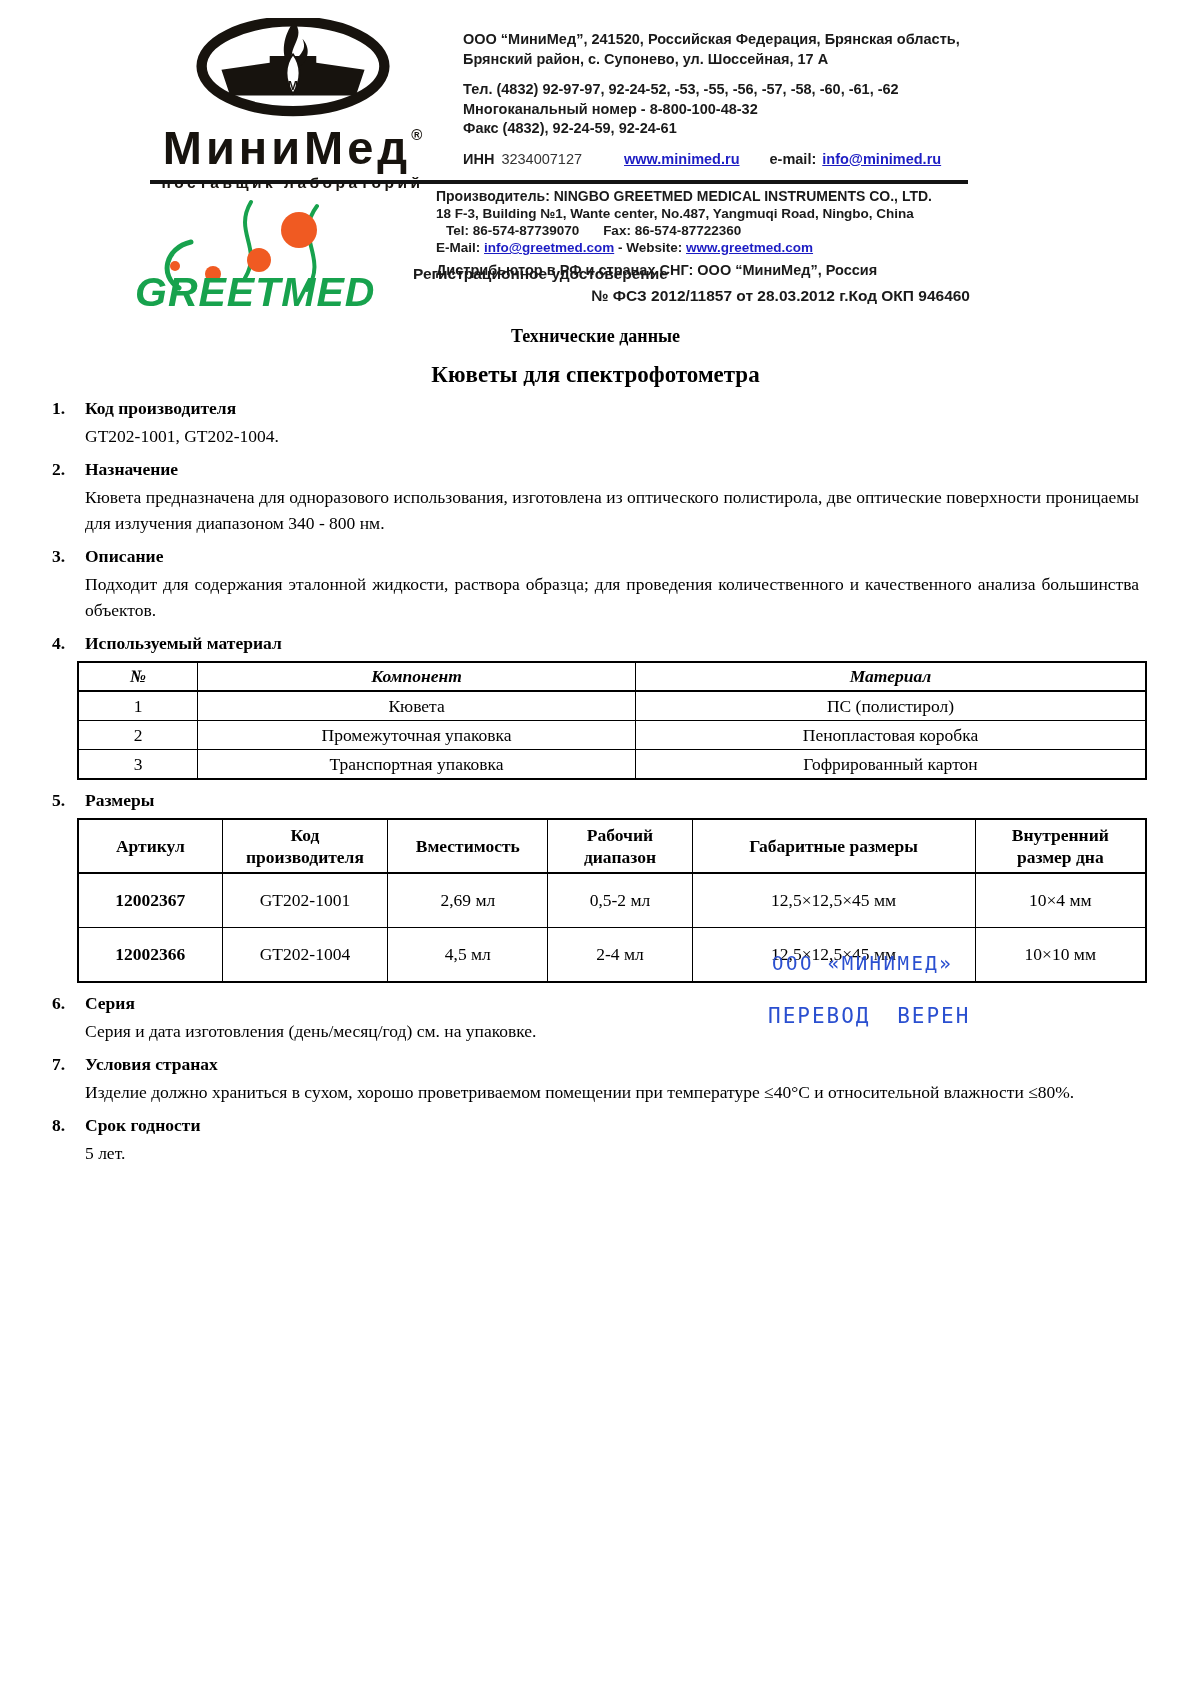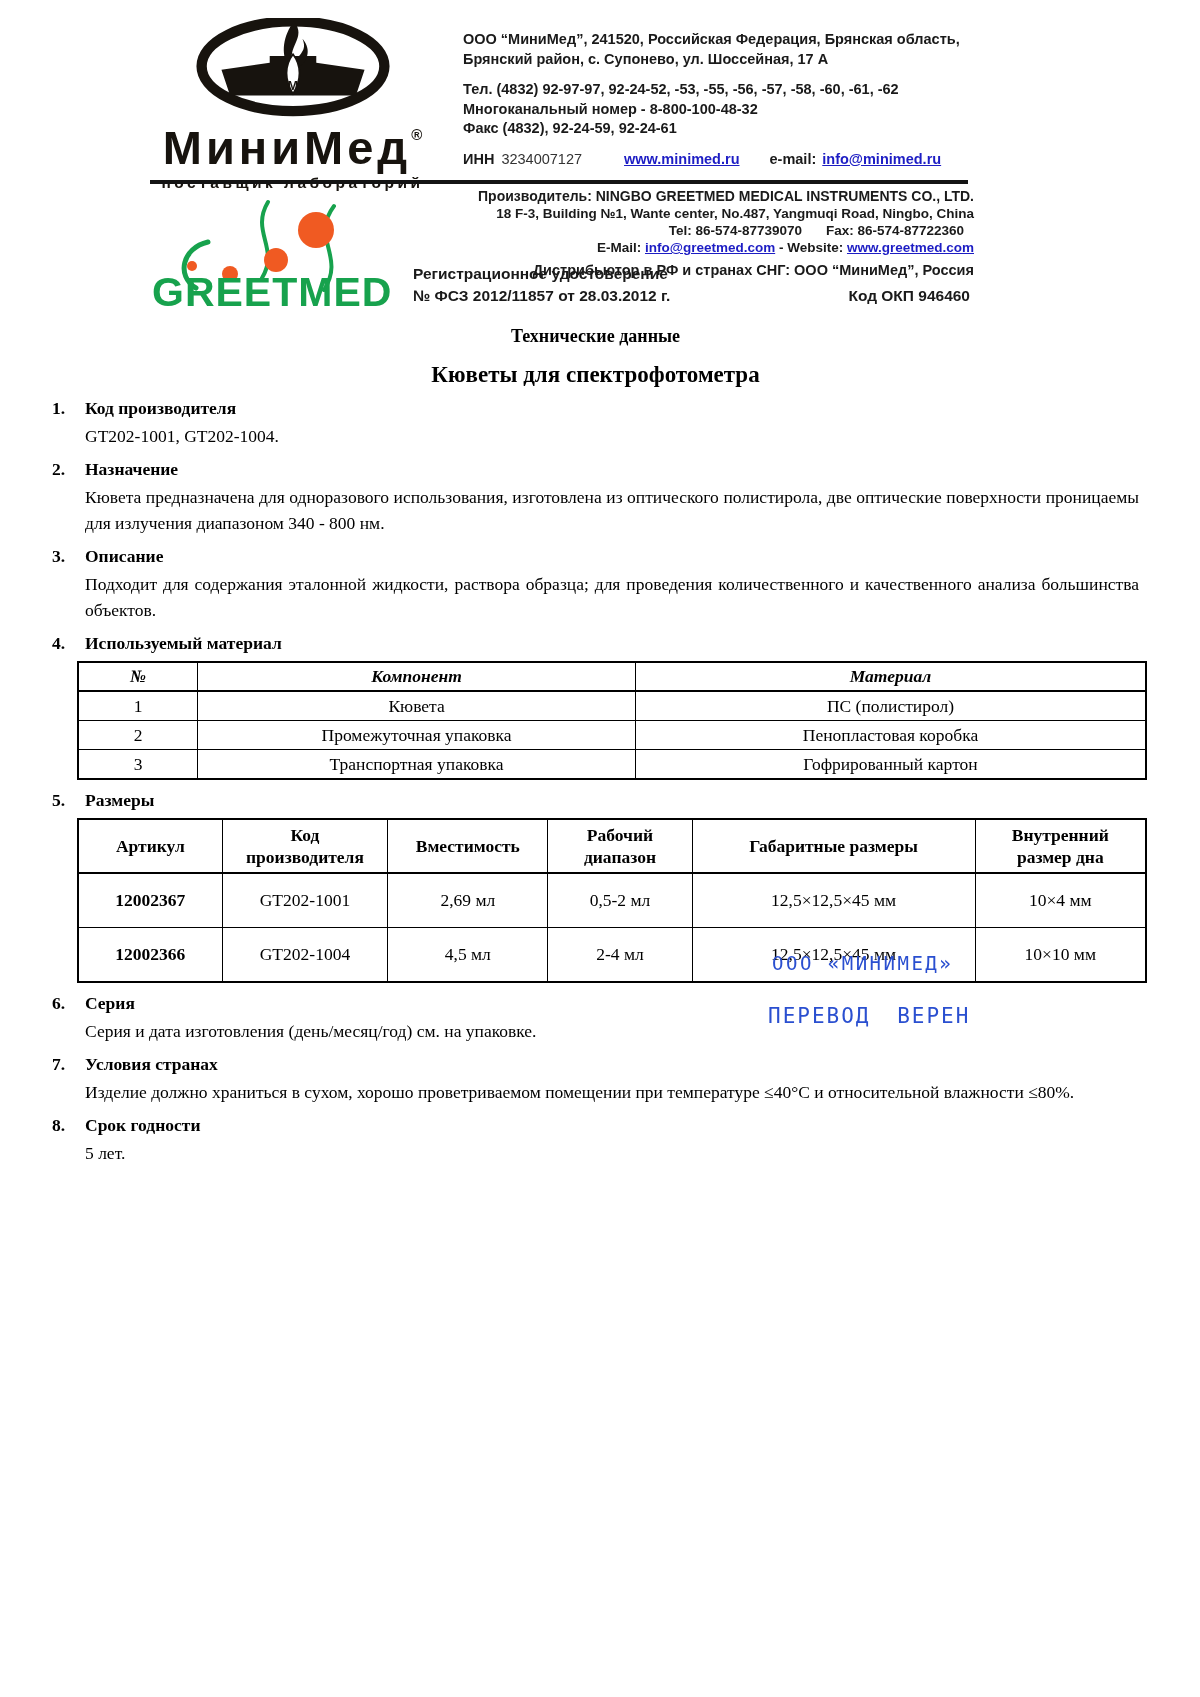--- a/index.html
+++ b/index.html
@@ -30,37 +30,37 @@
   .inn-row{display:flex;align-items:center;}
   .inn-label{font-weight:bold;}
   .inn-value{font-weight:normal;color:#333;margin-left:7px;}
   .link{color:#1d1dc4;text-decoration:underline;cursor:pointer;}
   .inn-row .ws{margin-left:42px;}
   .inn-row .em-label{margin-left:30px;}
   .inn-row .em{margin-left:6px;}
   
   .header-rule{position:absolute;left:150px;top:180px;width:818px;height:4px;background:#141414;}
   
-  .greetmed-logo{position:absolute;left:148px;top:190px;width:258px;height:122px;}
+  .greetmed-logo{position:absolute;left:131px;top:190px;width:258px;height:122px;font-style:italic;}
   
   .manufacturer{
-    position:absolute;left:452px;top:188px;width:522px;text-align:right;
+    position:absolute;left:436px;top:188px;width:522px;text-align:left;
     font-family:"Liberation Sans",sans-serif;font-weight:bold;
     font-size:13.5px;line-height:17px;color:#1a1a1a;
   }
   .manufacturer .name{font-size:14px;}
   .manufacturer .telfax span{margin:0 10px;}
   .distributor{margin-top:6px;font-size:14.5px;}
   
   .registration{
     position:absolute;left:413px;top:264px;width:557px;
     font-family:"Liberation Sans",sans-serif;font-weight:bold;
     font-size:15.5px;line-height:20px;color:#1a1a1a;
   }
-  .registration .row2{display:flex;justify-content:space-between;margin-top:2px;}
+  .registration .row2{display:flex;justify-content:flex-end;margin-top:2px;}
   
   .content{position:absolute;left:52px;top:326px;width:1087px;}
   .doc-subtitle{text-align:center;font-weight:bold;font-size:18px;}
   .doc-title{text-align:center;font-weight:bold;font-size:23px;margin:15px 0 4px;}
   .section{margin-top:9px;}
   .sec-head{display:flex;font-weight:bold;font-size:17.5px;line-height:22px;}
   .sec-num{width:33px;flex:none;}
   .sec-body{
     margin:4px 0 0 33px;font-size:17.5px;line-height:26px;
     text-align:justify;

